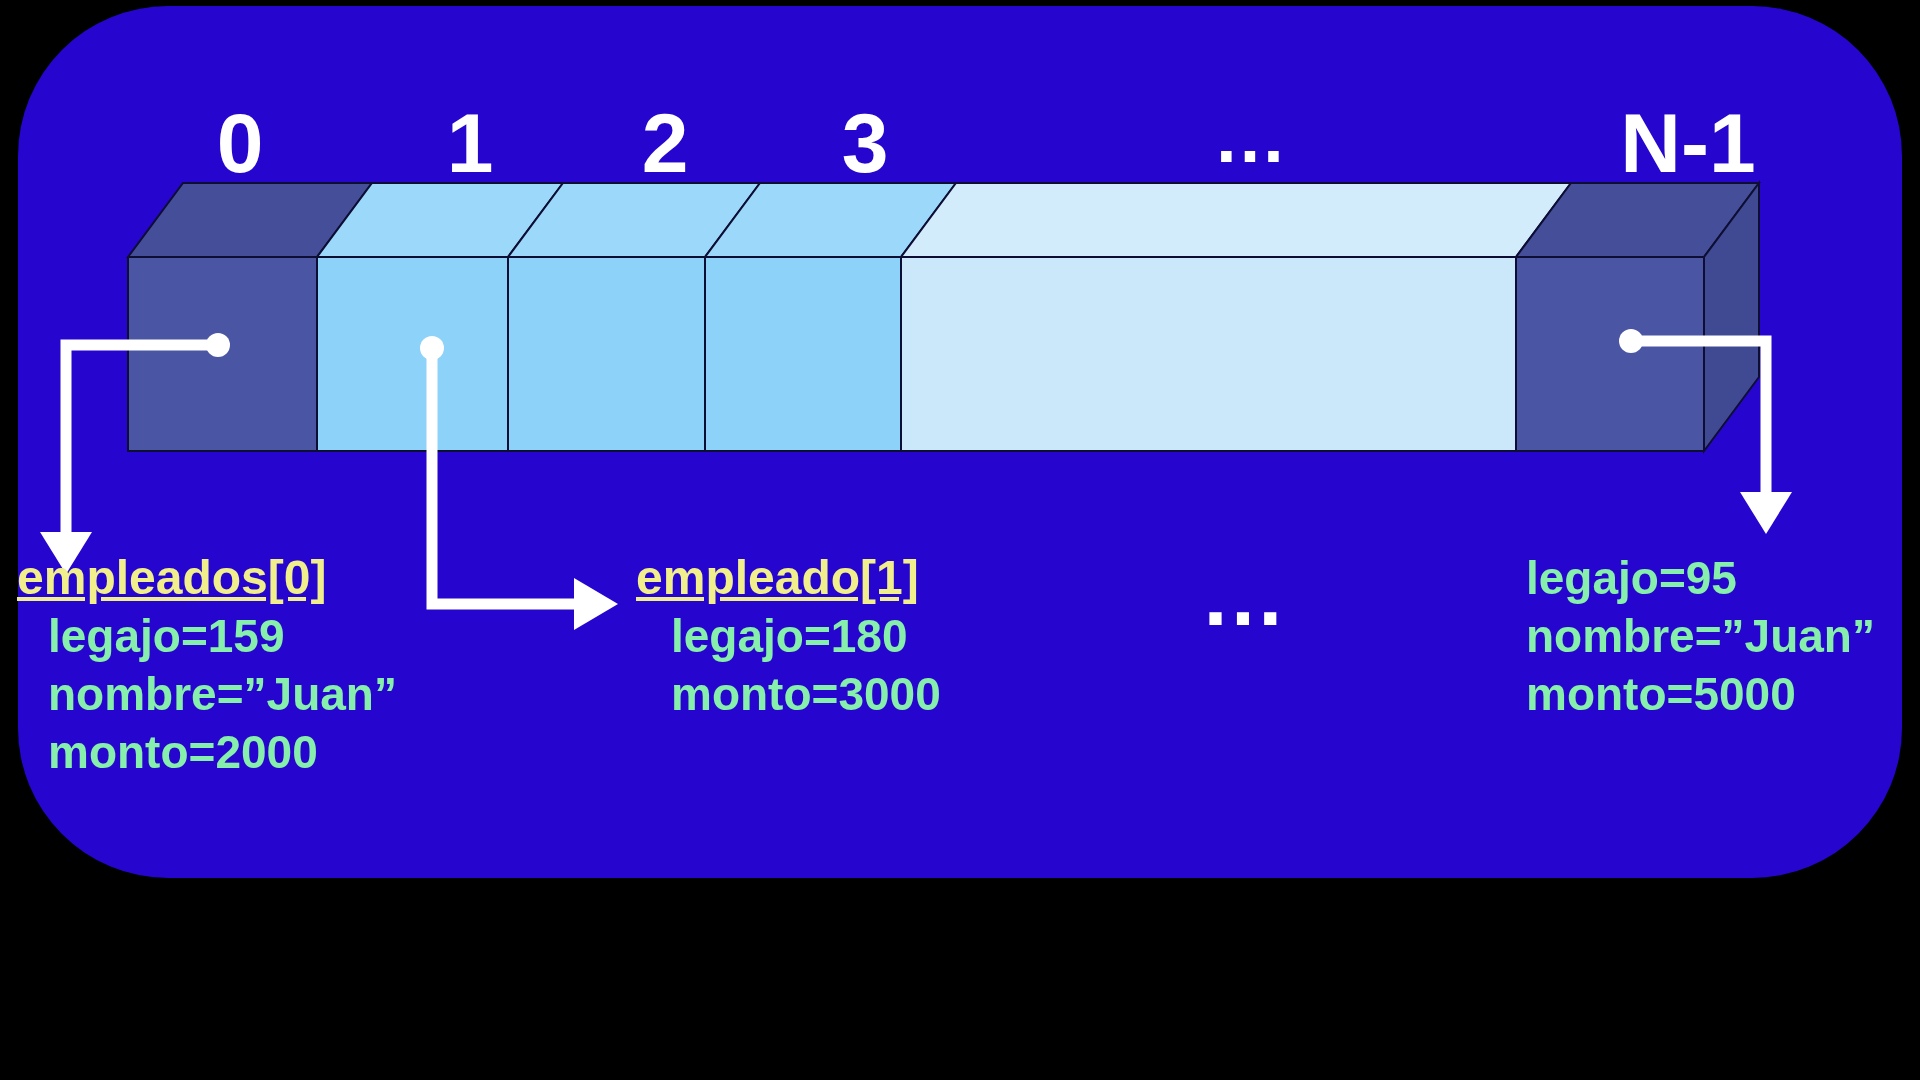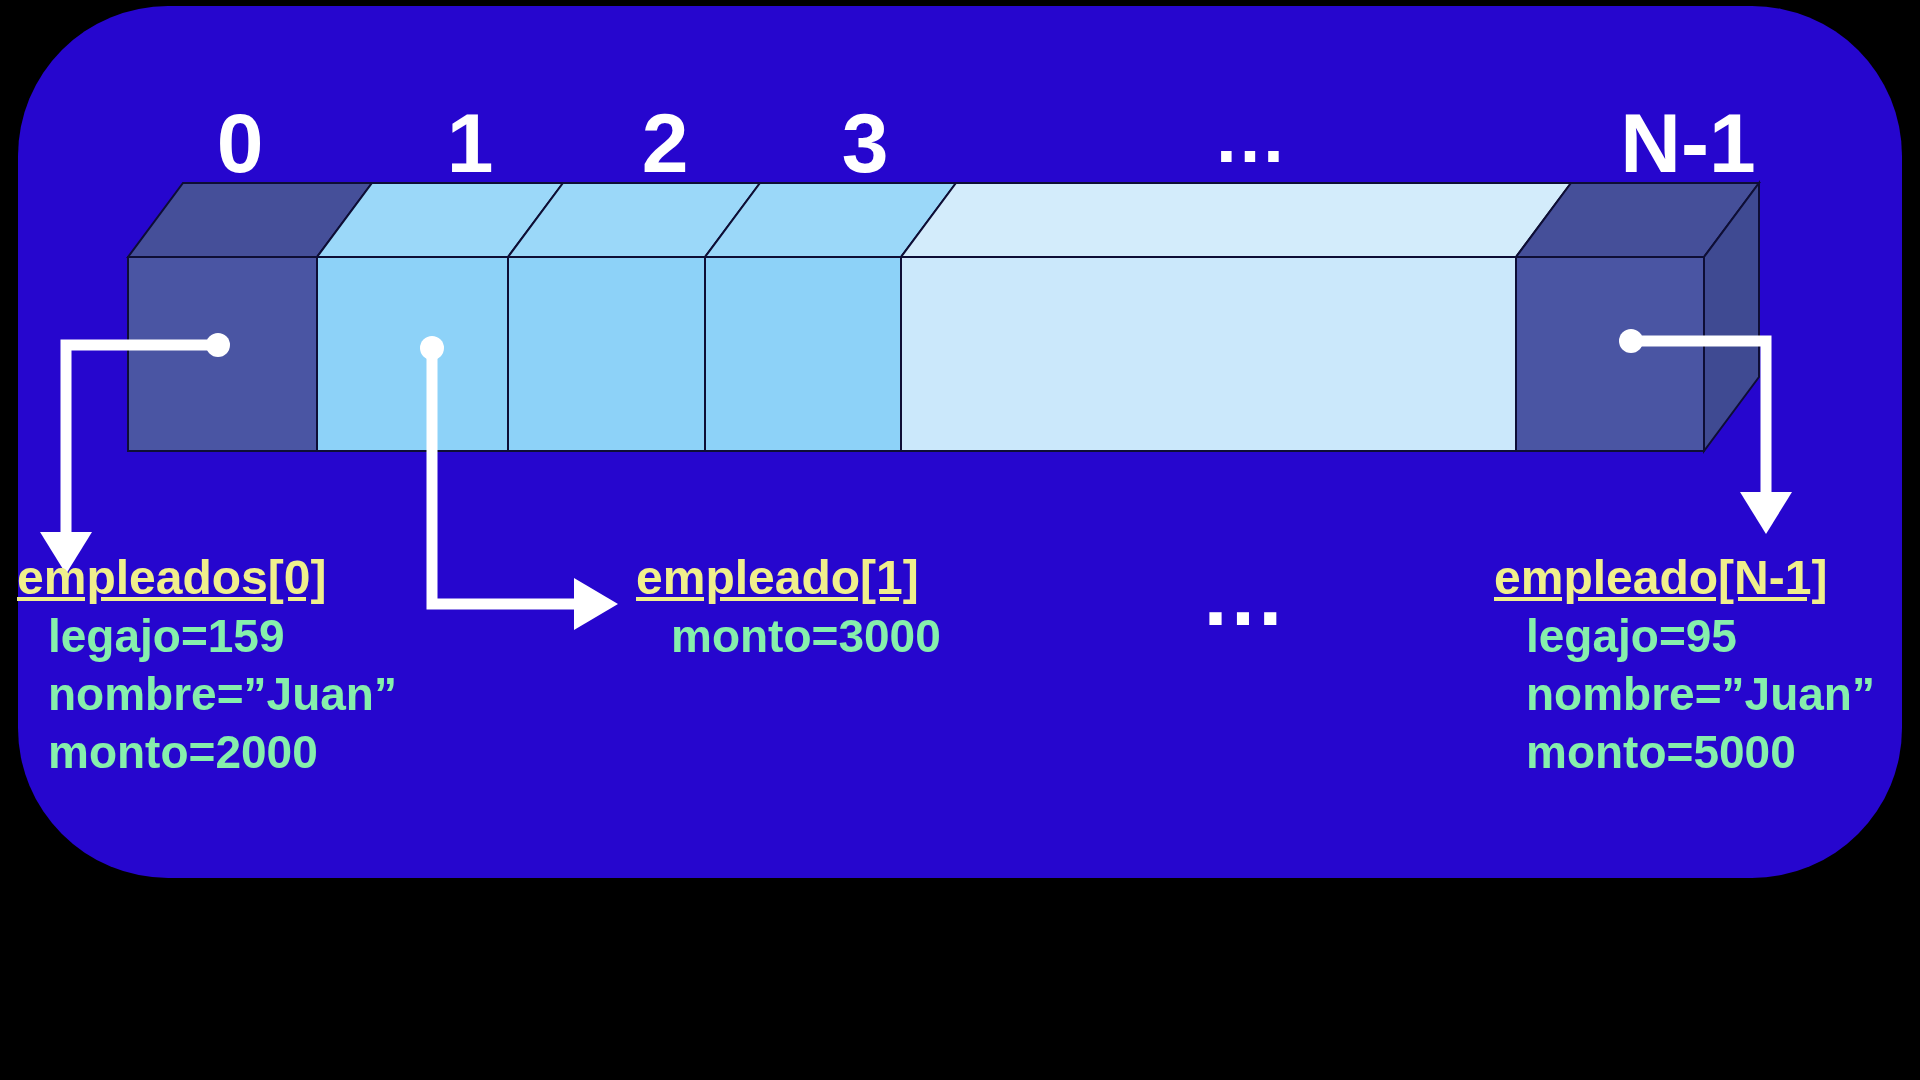--- a/index.html
+++ b/index.html
@@ -93,23 +93,23 @@
 
   <div class="block b1">
     <div class="hdr">empleados[0]</div>
     <div class="ln">legajo=159</div>
     <div class="ln">nombre=”Juan”</div>
     <div class="ln">monto=2000</div>
   </div>
 
   <div class="block b2">
     <div class="hdr">empleado[1]</div>
+    <div class="ln">legajo=180</div>
     <div class="ln">monto=3000</div>
   </div>
 
   <div class="block b3">
-    <div class="hdr">empleado[N-1]</div>
     <div class="ln">legajo=95</div>
     <div class="ln">nombre=”Juan”</div>
     <div class="ln">monto=5000</div>
   </div>
 
 </div>
 
 </body></html>

